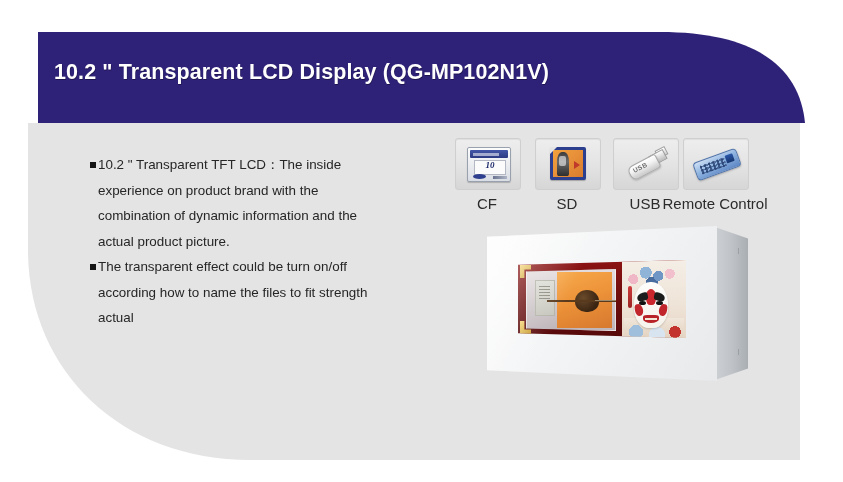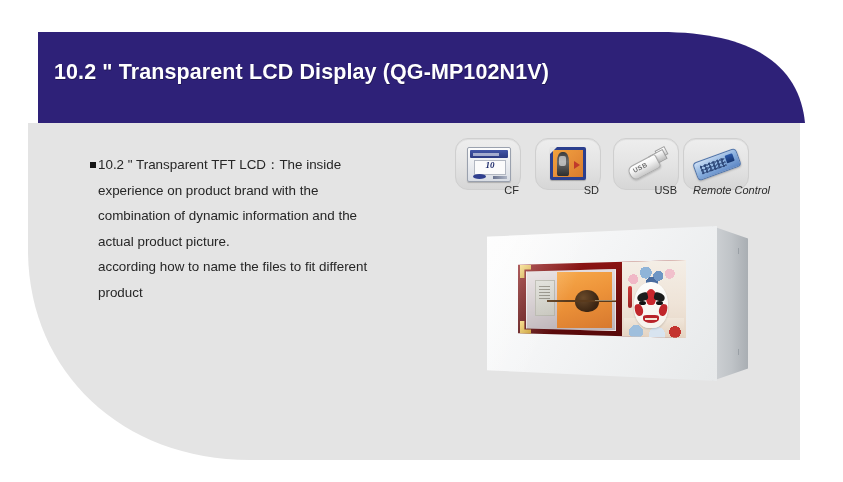--- a/index.html
+++ b/index.html
@@ -47,33 +47,33 @@
   .bullet-body{display:block;padding-left:8px;}
   .indent{display:block;}
 
   
   .icon-row{position:absolute;left:455px;top:138px;}
   .icon-card{
     position:absolute;
     width:64px;height:50px;
     background:linear-gradient(180deg,#eeeeee 0%,#e3e3e3 55%,#d6d6d6 100%);
     border:1px solid #cfcfcf;
-    border-radius:13px;
+    border-radius:3px;
     box-shadow:0 1px 1px rgba(0,0,0,.07) inset;
   }
   .icon-label{
     position:absolute;
-    top:46px;
+    top:57px;
     width:64px;
-    text-align:right;
-    font-size:11px;
+    text-align:center;
+    font-size:15px;
     color:#2b2b2b;
     white-space:nowrap;
   }
-  .icon-label.wide{width:110px;left:-23px;font-style:italic;}
+  .icon-label.wide{width:110px;left:-23px;}
 
   
   .cf{position:absolute;left:11px;top:8px;width:42px;height:33px;
       background:linear-gradient(180deg,#fcfcfc,#d9dde4);
       border:1px solid #9aa1ae;border-radius:2px;box-shadow:0 1px 1px rgba(0,0,0,.2);}
   .cf-top{position:absolute;left:2px;top:2px;right:2px;height:8px;
       background:linear-gradient(180deg,#4356a8,#2c3a82);border-radius:1px;}
   .cf-top:after{content:"";position:absolute;left:3px;top:2.5px;width:26px;height:3px;
       background:rgba(255,255,255,.55);}
   .cf-win{position:absolute;left:6px;top:12px;width:30px;height:13px;
@@ -266,23 +266,26 @@
         <span class="bullet-mark"></span><span>10.2 "  Transparent TFT LCD：The inside</span>
       </span>
       <span class="bullet-body">
         <span class="indent">experience on product brand with the</span>
         <span class="indent">combination of dynamic information and the</span>
         <span class="indent">actual product picture.</span>
       </span>
     </div>
 
     <div>
+      <span class="bullet-line">
+        <span class="bullet-mark"></span><span>The transparent effect could be turn on/off</span>
+      </span>
       <span class="bullet-body">
-        <span class="indent">according how to name the files to fit different</span>
-        <span class="indent">product</span>
+        <span class="indent">according how to name the files to fit strength</span>
+        <span class="indent">actual</span>
       </span>
     </div>
 
   </div>
 
   <div class="icon-row">
 
     <div style="position:absolute;left:0;top:0;">
       <div class="icon-card">
         <div class="cf">

